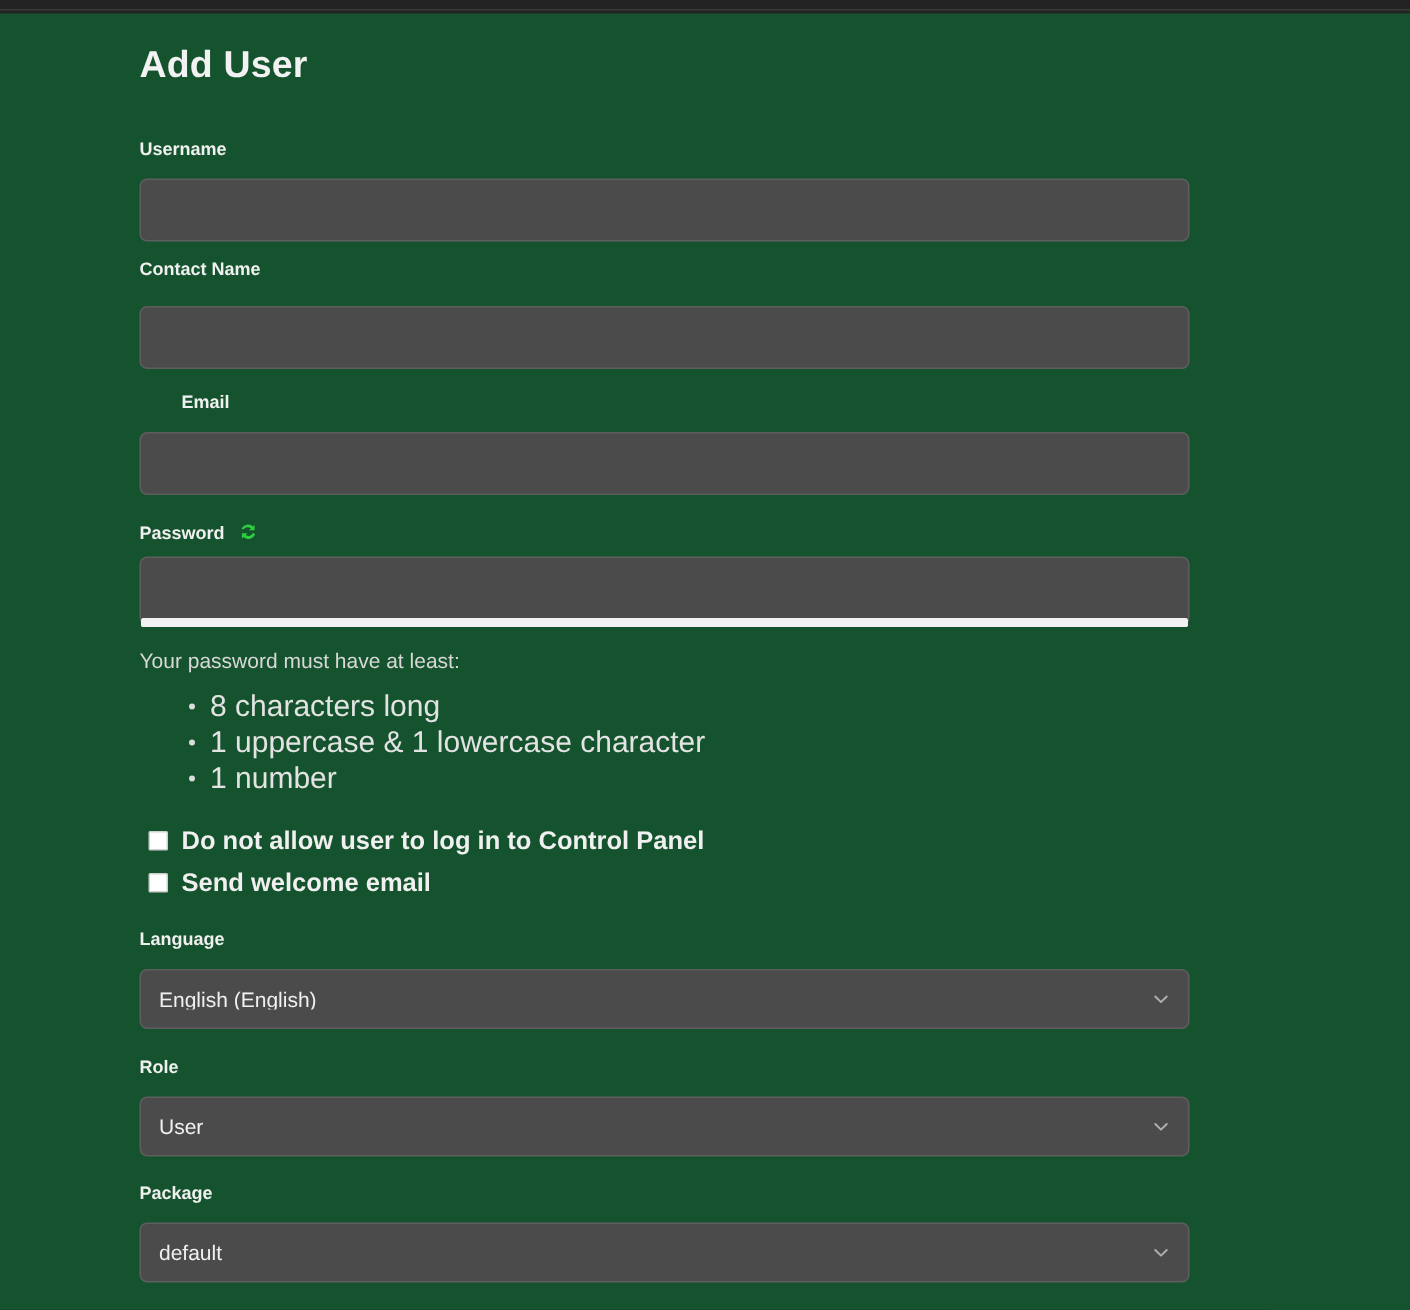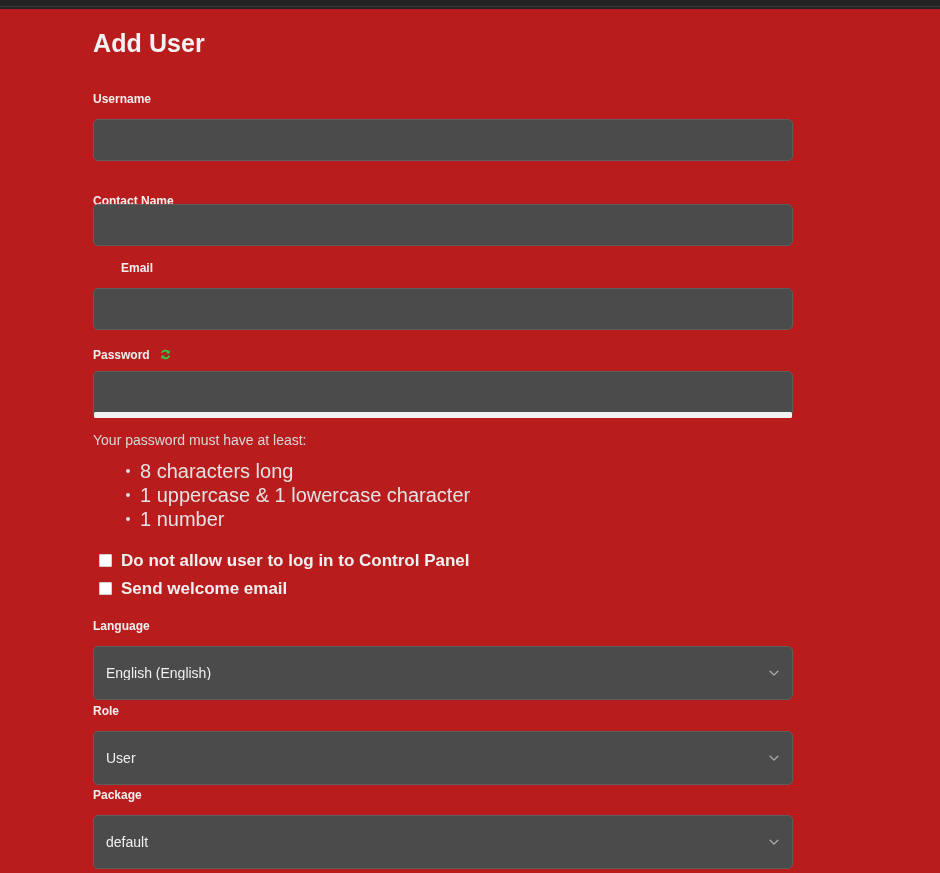--- a/index.html
+++ b/index.html
@@ -30,21 +30,21 @@
     height: 1px;
     background: #3a3a3a;
   }
 
   
   #page {
     position: absolute;
     top: 9px; left: 0;
     width: 940px;
     height: 864px;
-    background: #b91c1c;
+    background: #14532d;
   }
 
   #form-panel {
     position: absolute;
     left: 93px;
     top: 0;
     width: 700px;
   }
 
   
@@ -83,21 +83,21 @@
     font-size: 14px;
     padding: 0 12px;
     outline: none;
   }
   .text-input::placeholder { color: #a9a9a9; }
 
   
   #fld-username-label { position: absolute; left: 0; top: 84px; }
   #fld-username-input { position: absolute; left: 0; top: 110px; }
 
-  #fld-contact-label  { position: absolute; left: 0; top: 186px; }
+  #fld-contact-label  { position: absolute; left: 0; top: 164px; }
   #fld-contact-input  { position: absolute; left: 0; top: 195px; }
 
   #fld-email-label    { position: absolute; left: 0; top: 253px; padding-left: 28px; }
   #fld-email-input    { position: absolute; left: 0; top: 279px; }
 
   #fld-password-label-row { position: absolute; left: 0; top: 338px; display: flex; align-items: center; gap: 8px; }
   #fld-password-input { position: absolute; left: 0; top: 362px; height: 46px; }
 
   
   .refresh-icon {
@@ -191,21 +191,21 @@
   
   .select-wrap {
     position: absolute;
     left: 0;
     width: 700px;
     height: 42px;
   }
   .select-box {
     box-sizing: border-box;
     width: 700px;
-    height: 54px;
+    height: 40px;
     background: #4b4b4b;
     border: 1px solid #5e5e5e;
     border-radius: 5px;
     display: flex;
     align-items: center;
     padding: 0 12px;
     cursor: pointer;
   }
   .select-value {
     flex: 1 1 auto;

